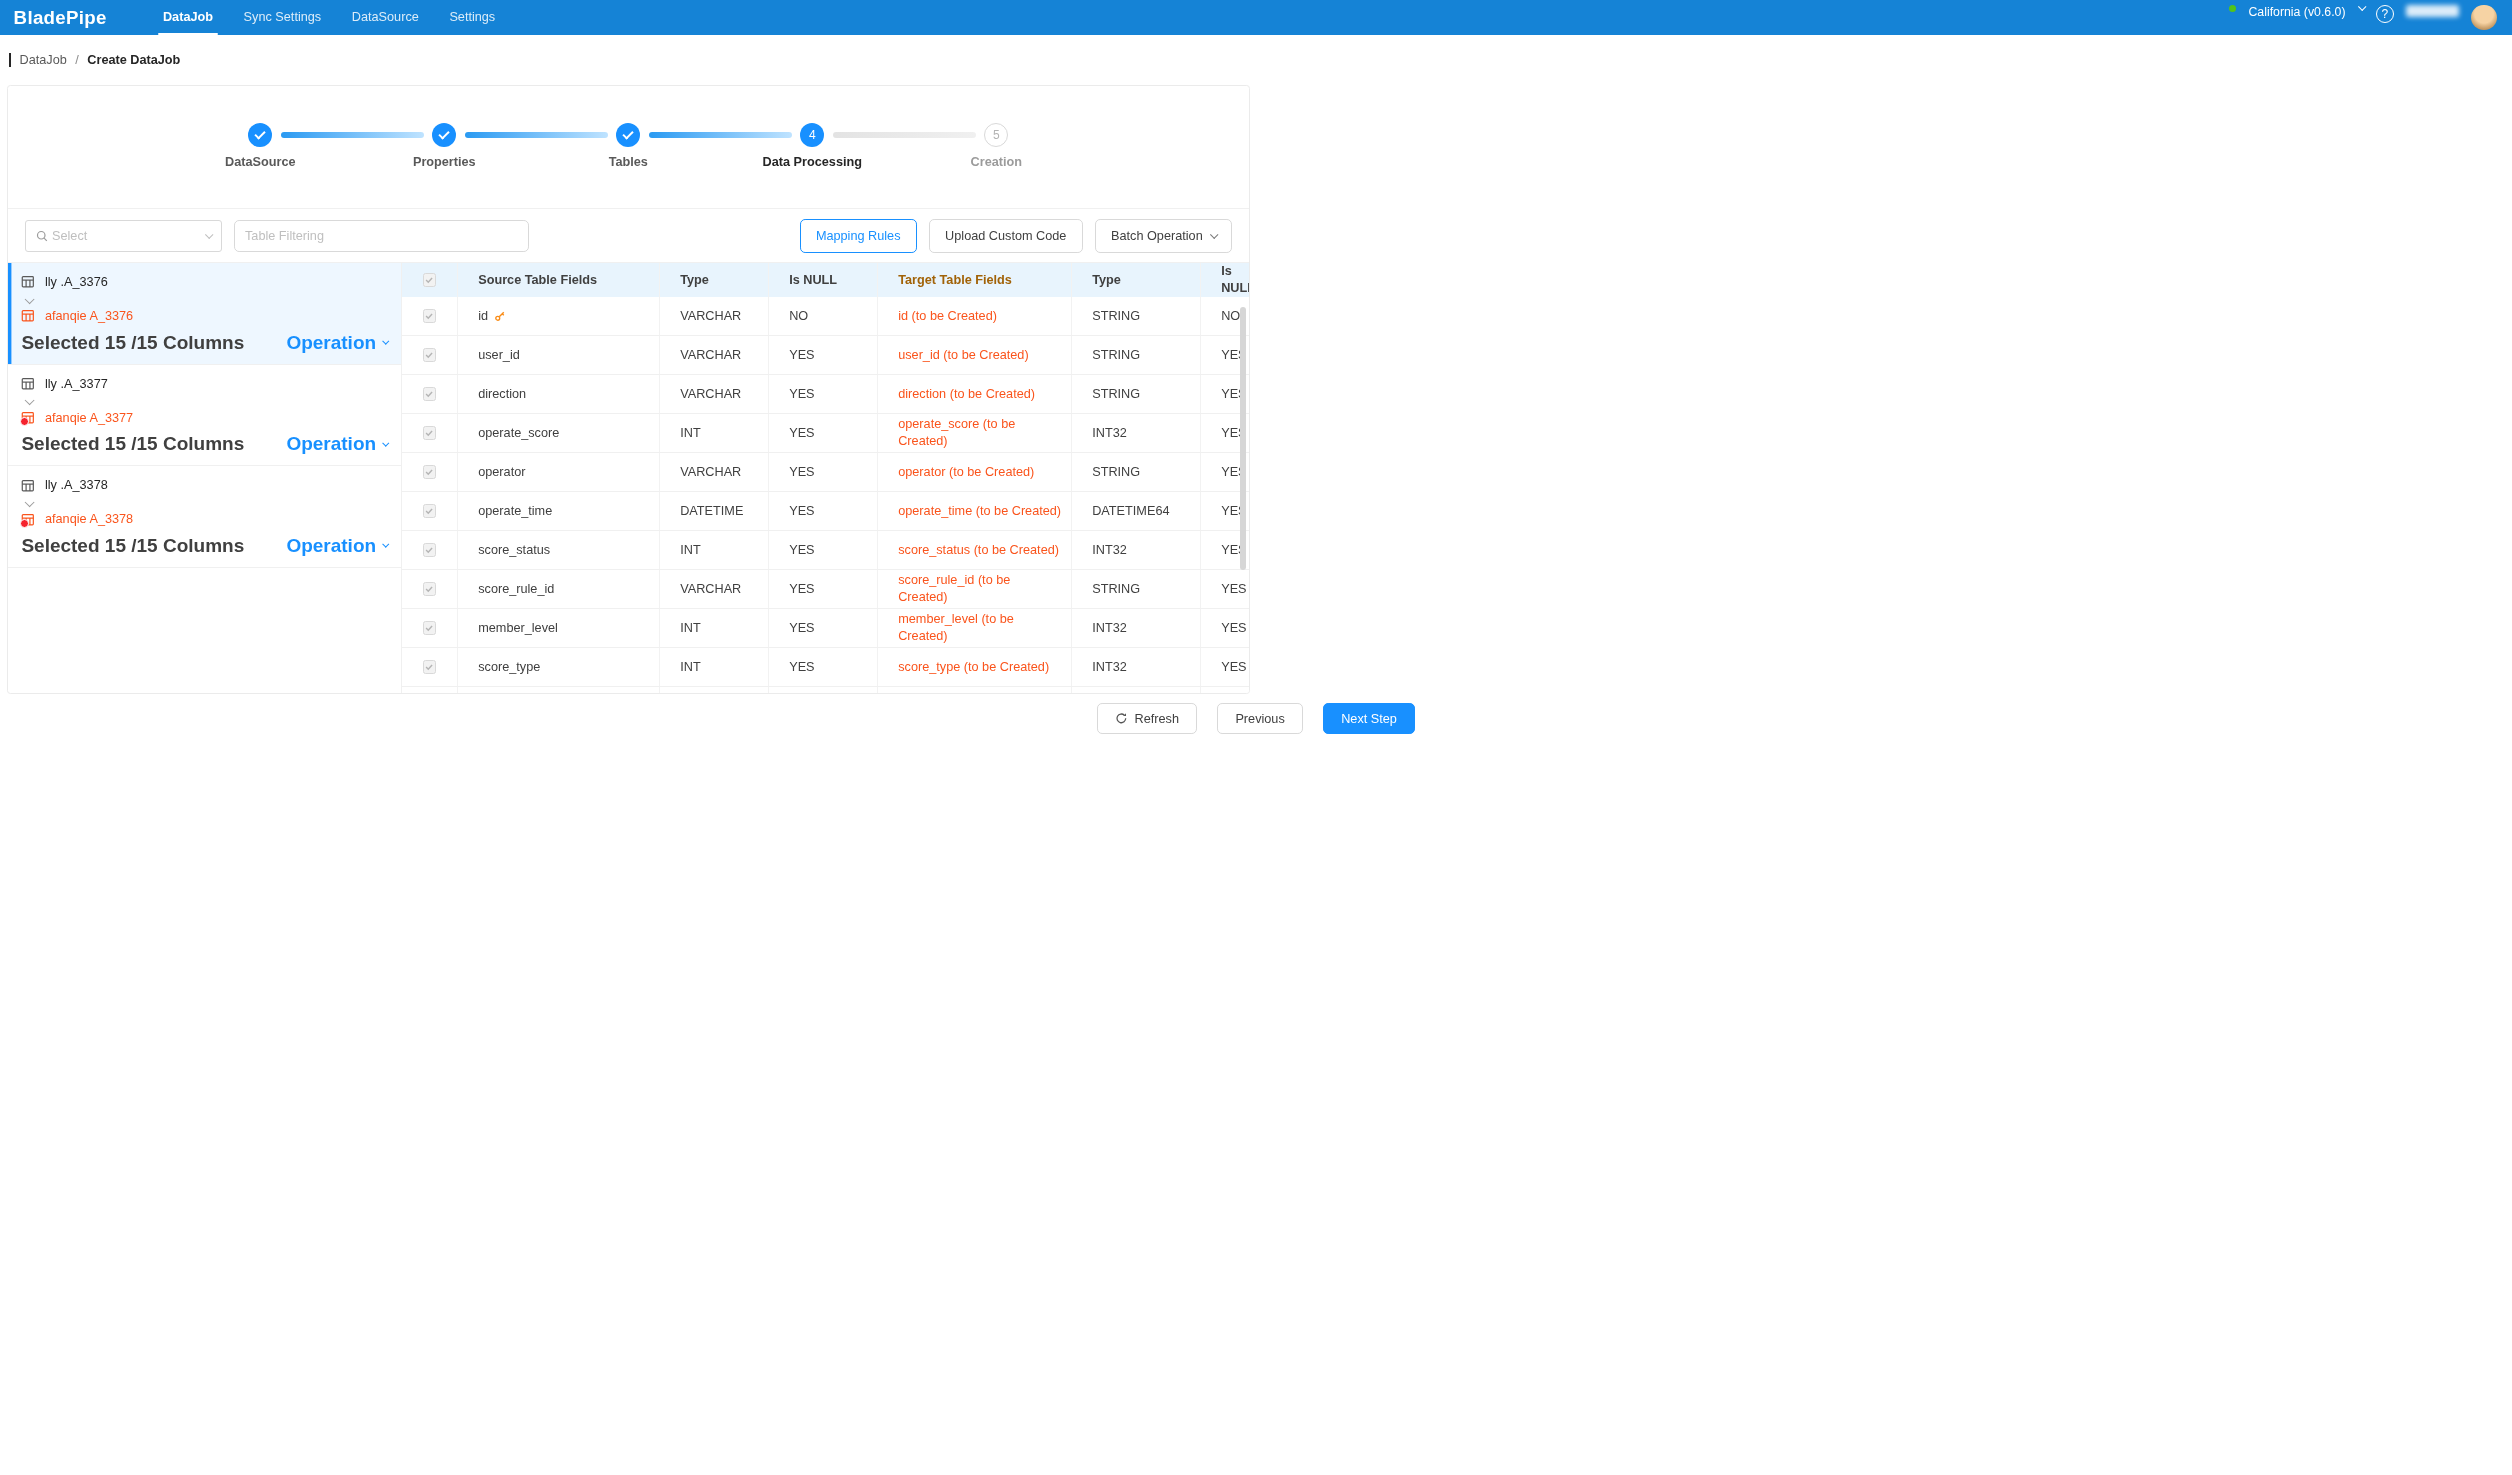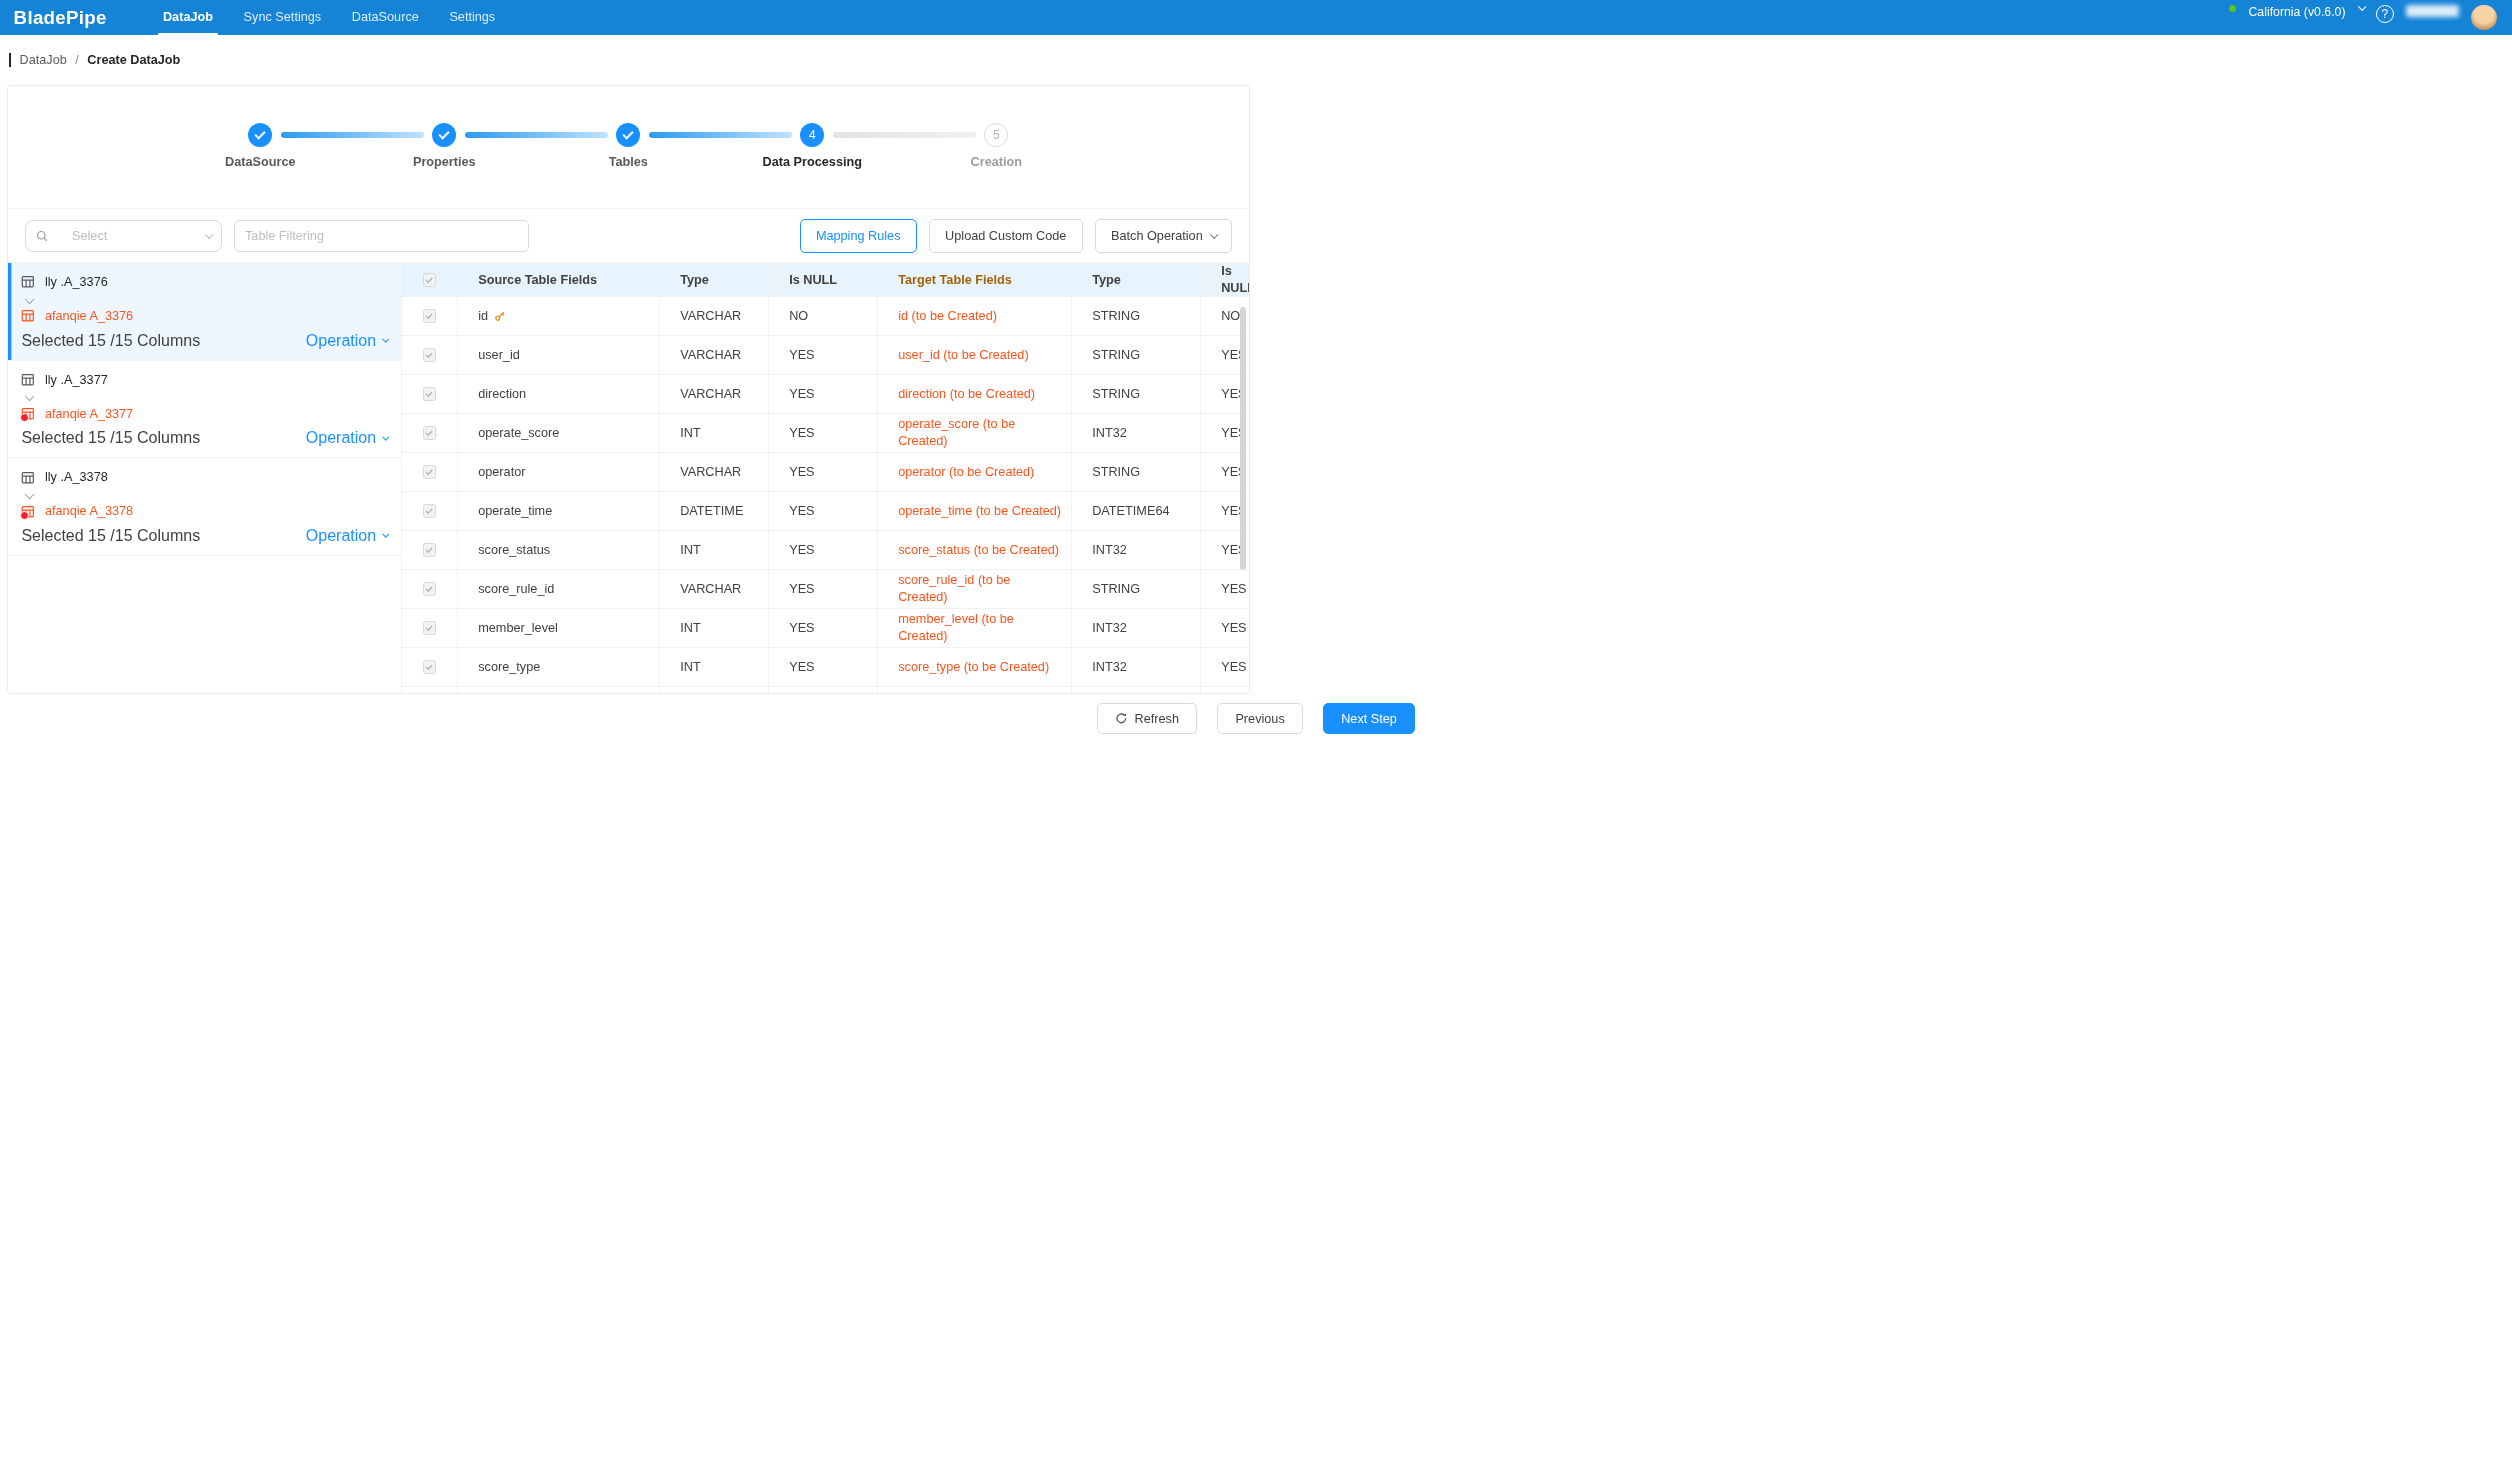--- a/index.html
+++ b/index.html
@@ -56,22 +56,22 @@
   .step-label { position:absolute; top:32px; left:50%; transform:translateX(-50%);
     white-space:nowrap; font-size:12.7px; font-weight:bold; color:#595959; }
   .step-label.active { color:#262626; }
   .step-label.pending { color:#9b9b9b; }
   .step-line { width:143px; height:6.8px; border-radius:3.4px; margin:0 8.5px;
     background:linear-gradient(90deg,#2a9af2,#bfe3ff); }
   .step-line.gray { background:linear-gradient(90deg,#e3e3e3,#f0f0f0); }
 
   
   .toolbar { height:53px; flex:0 0 auto; display:flex; align-items:center; padding:0 17px; gap:12px; }
-  .select-box { width:197px; height:32px; border:0.8px solid #d9d9d9; border-radius:8px;
-    display:flex; align-items:center; padding:0 10.2px; gap:24px; color:#bfbfbf; font-size:12.7px; cursor:pointer; }
+  .select-box { width:197px; height:32px; border:0.8px solid #d9d9d9; border-radius:3px;
+    display:flex; align-items:center; padding:0 10.2px; gap:4px; color:#bfbfbf; font-size:12.7px; cursor:pointer; }
   .select-box .chev { color:#bfbfbf; margin-left:auto; }
   .filter-input { width:295px; height:32px; border:0.8px solid #d9d9d9; border-radius:5.1px;
     padding:0 10.2px; font-size:12.7px; font-family:inherit; color:#333; outline:none; }
   .filter-input::placeholder { color:#bfbfbf; }
   .tb-spacer { flex:1; }
   .btn { height:34px; border:0.8px solid #d9d9d9; border-radius:5.1px; background:#fff;
     padding:0 15.3px; font-size:12.7px; color:#404040; display:flex; align-items:center; gap:6.8px; cursor:pointer; }
   .btn.blue-outline { border-color:#1890ff; color:#1890ff; }
   .btn .chev { color:#7a7a7a; }
 
@@ -80,21 +80,21 @@
 
   
   .left-panel { width:394px; flex:0 0 auto; border-right:0.8px solid #f0f0f0;
     display:flex; flex-direction:column; }
   .list-item { padding:12px 13.6px 10.2px 13.6px; border-bottom:0.8px solid #f0f0f0; cursor:pointer; }
   .list-item.active { background:#eef7ff; box-shadow:inset 3.4px 0 0 #1890ff; }
   .li-row { display:flex; align-items:center; gap:10px; font-size:12.7px; color:#262626; }
   .li-chevron { padding:2.5px 0 2.5px 3.4px; color:#9b9b9b; cursor:pointer; }
   .li-chevron .chev { width:6.8px; height:6.8px; }
   .li-tgt { color:#fa541c; }
-  .li-bottom { display:flex; align-items:flex-start; margin-top:8.5px; font-size:16px; color:#404040; }
+  .li-bottom { display:flex; align-items:flex-start; margin-top:8.5px; font-size:19px; color:#404040;font-weight:bold; }
   .op-link { margin-left:auto; color:#1890ff; display:flex; align-items:center; gap:6px; cursor:pointer; }
   .op-link .chev { color:#1890ff; width:5.1px; height:5.1px; }
   .tbl-icon { display:flex; }
   .tbl-icon.err { position:relative; }
   .tbl-icon.err::after { content:""; position:absolute; left:-1.7px; bottom:-1.7px; width:6.8px; height:6.8px;
     border-radius:50%; background:#f5222d; border:1.3px solid #fff; }
   .panel-spacer { flex:1; }
   .list-footer { height:41px; flex:0 0 auto; border-top:0.8px solid #f0f0f0;
     display:flex; align-items:center; justify-content:center; gap:13.6px; font-size:12.7px; }
   .total-text { color:#404040; }

